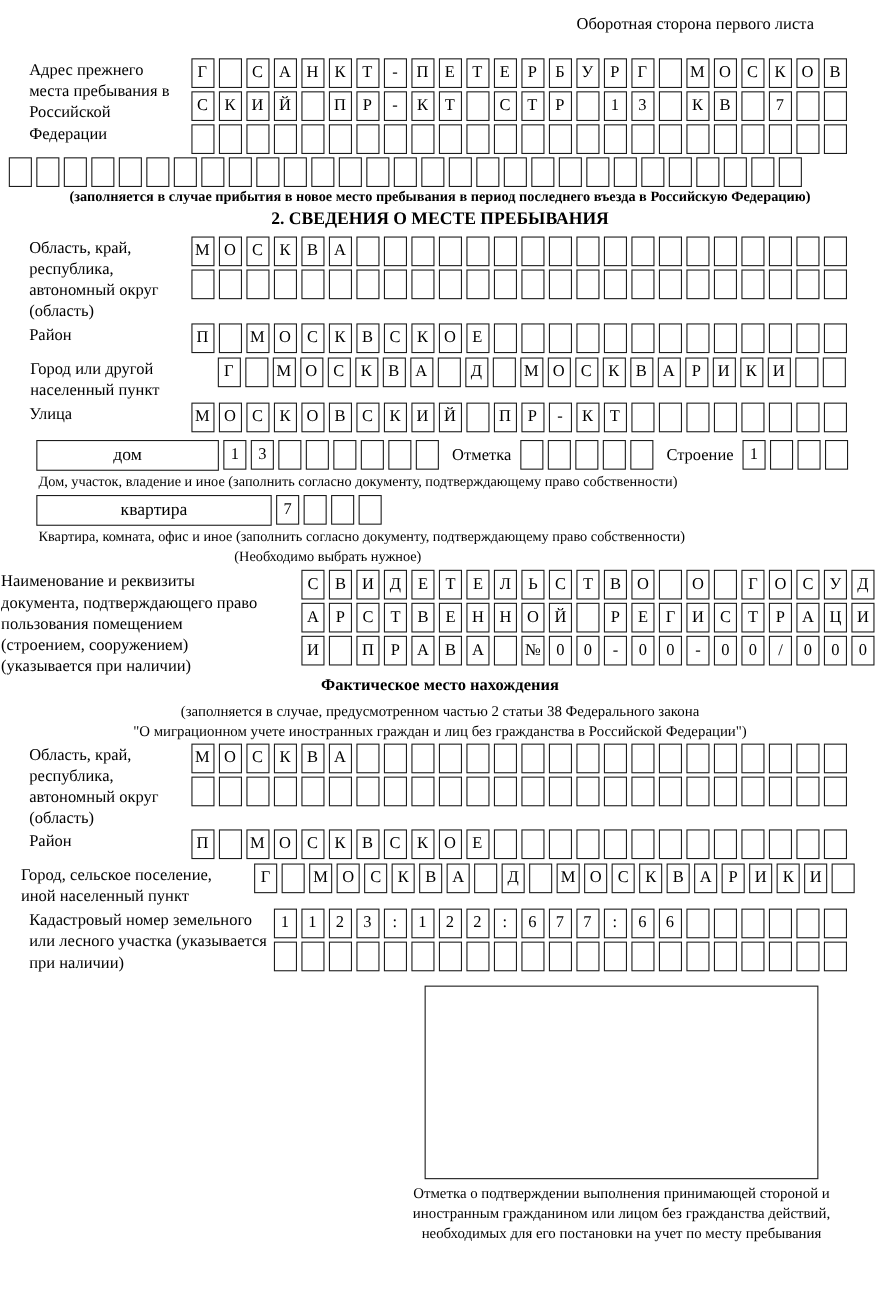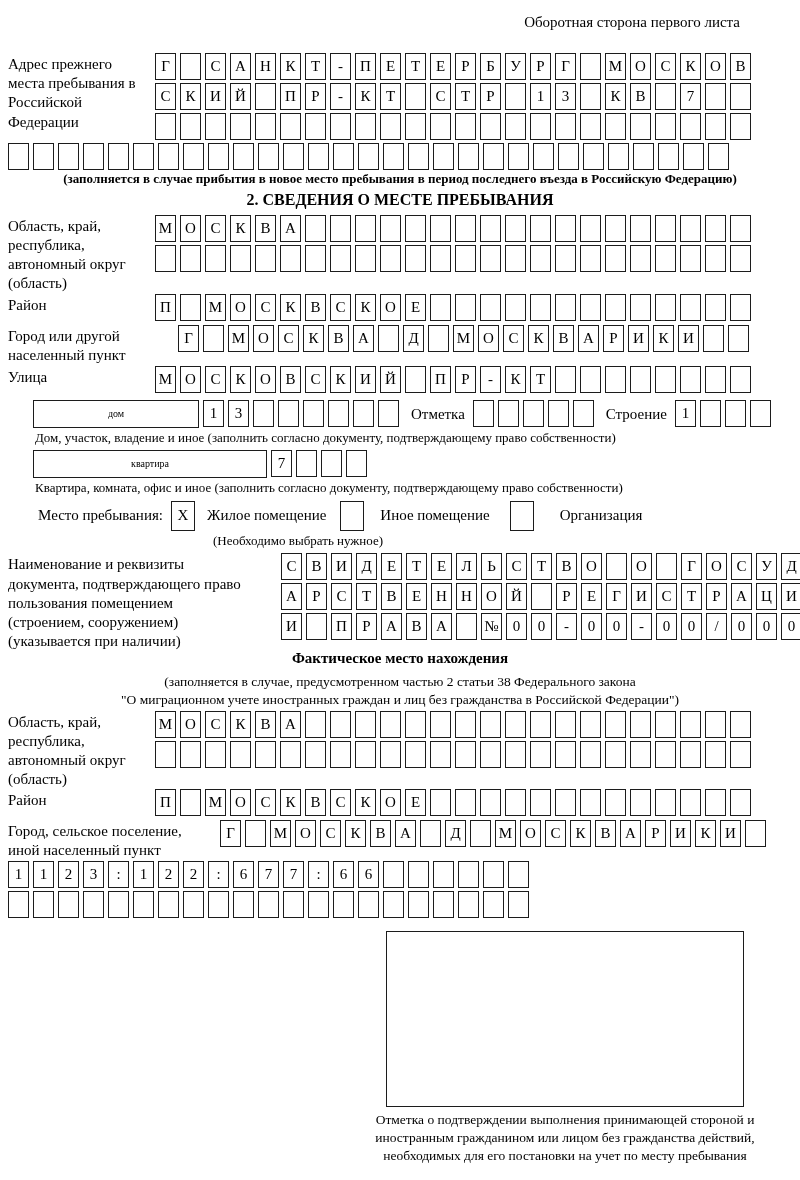--- a/index.html
+++ b/index.html
@@ -7,42 +7,42 @@
        font-family:"Liberation Serif","DejaVu Serif",serif;}
   .sheet{padding:14px 8px 0 8px;position:relative;}
   .header-note{text-align:right;padding-right:52px;font-size:15px;margin-bottom:22px;}
   
   .cellrow{display:flex;height:27px;}
   .rowstack .cellrow{margin-bottom:3px;}
   .cell{box-sizing:border-box;flex:0 0 21px;width:21px;height:27px;border:1.6px solid #1c1c1c;
         margin-right:4px;display:inline-flex;align-items:center;justify-content:center;
         font-size:15px;line-height:1;background:#fff;}
   
-  .field{display:flex;align-items:flex-start;}
+  .field{display:flex;align-items:flex-start;justify-content:center;}
   .label{flex:0 0 147px;width:147px;font-size:15px;line-height:1.28;padding-top:2px;padding-right:4px;box-sizing:border-box;}
   .label.w170{flex-basis:170px;width:170px;}
   .label.w212{flex-basis:212px;width:212px;}
   .label.w222{flex-basis:222px;width:222px;}
   .label.w242{flex-basis:242px;width:242px;}
   .field.clip90{height:93px;gap:31px;}   
   .field.clip60{height:64px;}
   .field.clip40{height:41px;}
   .field.clip30{height:31px;}
   .caption{font-size:13px;line-height:1.3;margin-top:1px;}
   .caption.center{text-align:center;font-weight:bold;}
   .caption.indent{padding-left:27px;}
   .sec-title{text-align:center;font-weight:bold;font-size:16px;margin:3px 0 6px 0;}
   .sub-title{text-align:center;font-weight:bold;font-size:15px;margin:4px 0 6px 0;}
   .subtext{text-align:center;font-size:13.5px;line-height:1.3;}
   
   .inline-row{display:flex;align-items:flex-start;padding-left:25px;margin-top:3px;margin-bottom:2px;}
   .wide-box{box-sizing:border-box;height:28px;border:1.6px solid #1c1c1c;display:flex;
-            align-items:center;justify-content:center;font-size:10px;margin-right:4px;}
+            align-items:center;justify-content:center;font-size:16px;margin-right:4px;}
   .wide-box.dom{width:166px;}
-  .wide-box.kv{width:234px;}
+  .wide-box.kv{width:214px;}
   .inline-label{font-size:15px;line-height:28px;margin:0 8px;}
   
   .stay-row{display:flex;align-items:center;padding-left:30px;margin-top:4px;height:31px;}
   .stay-label,.opt-label{font-size:15px;}
   .chk{box-sizing:border-box;width:24px;height:30px;border:1.6px solid #1c1c1c;
        display:inline-flex;align-items:center;justify-content:center;font-size:15px;}
   .chk.m1{margin-left:8px;} .ol1{margin-left:12px;}
   .chk.m2{margin-left:14px;} .ol2{margin-left:16px;}
   .chk.m3{margin-left:20px;} .ol3{margin-left:26px;}
   .hint{font-size:13px;margin:2px 0 4px 205px;}
@@ -357,29 +357,20 @@
     <span class="wide-box kv">квартира</span>
     <span class="cellrow">
         <span class="cell">7</span>
         <span class="cell"></span>
         <span class="cell"></span>
         <span class="cell"></span>
       </span>
   </div>
   <div class="caption indent">Квартира, комната, офис и иное (заполнить согласно документу, подтверждающему право собственности)</div>
 
-  <div class="stay-row">
-    <span class="stay-label">Место пребывания:</span>
-    <span class="chk m1">X</span>
-    <span class="opt-label ol1">Жилое помещение</span>
-    <span class="chk m2"></span>
-    <span class="opt-label ol2">Иное помещение</span>
-    <span class="chk m3"></span>
-    <span class="opt-label ol3">Организация</span>
-  </div>
   <div class="hint">(Необходимо выбрать нужное)</div>
 
   <div class="field clip90">
     <div class="label w242">Наименование и реквизиты документа, подтверждающего право пользования помещением (строением, сооружением) (указывается при наличии)</div>
     <div class="rowstack">
       <div class="cellrow">
           <span class="cell">С</span>
           <span class="cell">В</span>
           <span class="cell">И</span>
           <span class="cell">Д</span>
@@ -564,20 +555,21 @@
         <span class="cell">А</span>
         <span class="cell">Р</span>
         <span class="cell">И</span>
         <span class="cell">К</span>
         <span class="cell">И</span>
         <span class="cell"></span>
       </div>
   </div>
 
   <div class="field clip60">
+    <div class="label w222">Кадастровый номер земельного или лесного участка (указывается при наличии)</div>
     <div class="rowstack">
       <div class="cellrow">
           <span class="cell">1</span>
           <span class="cell">1</span>
           <span class="cell">2</span>
           <span class="cell">3</span>
           <span class="cell">:</span>
           <span class="cell">1</span>
           <span class="cell">2</span>
           <span class="cell">2</span>

